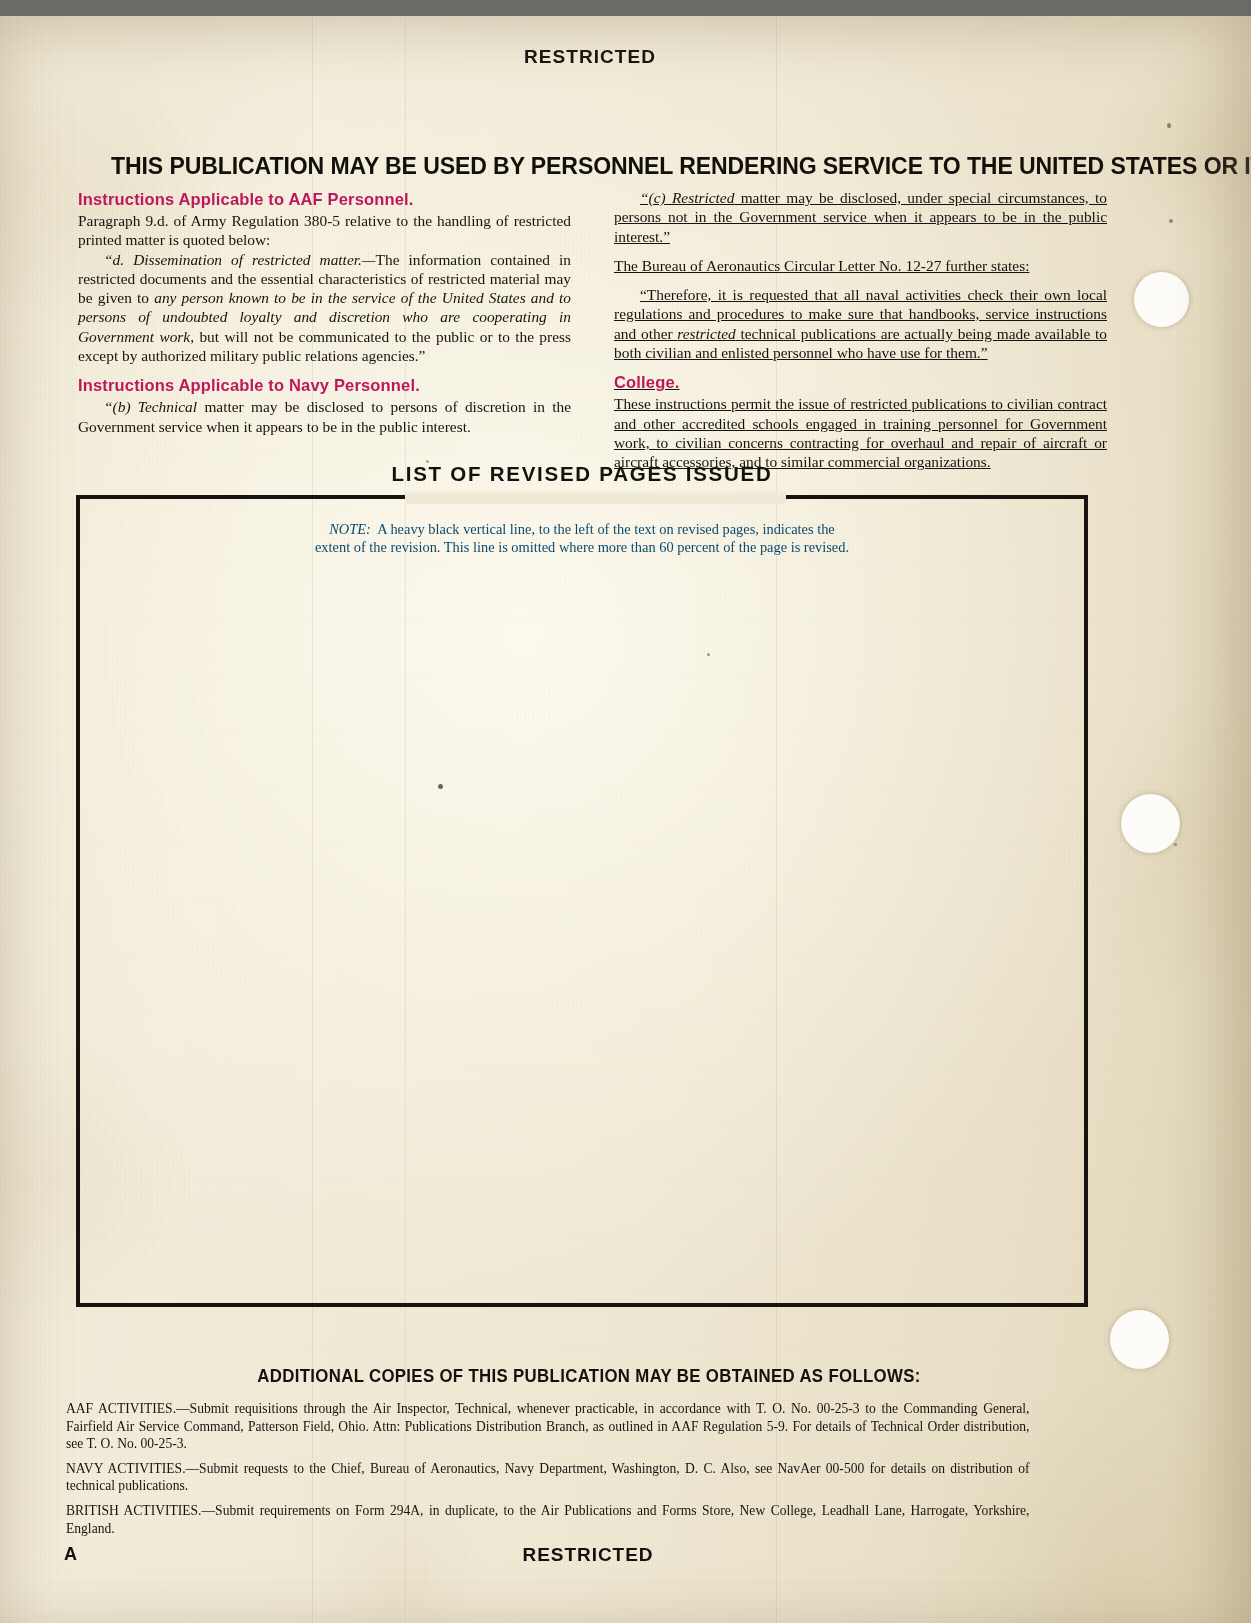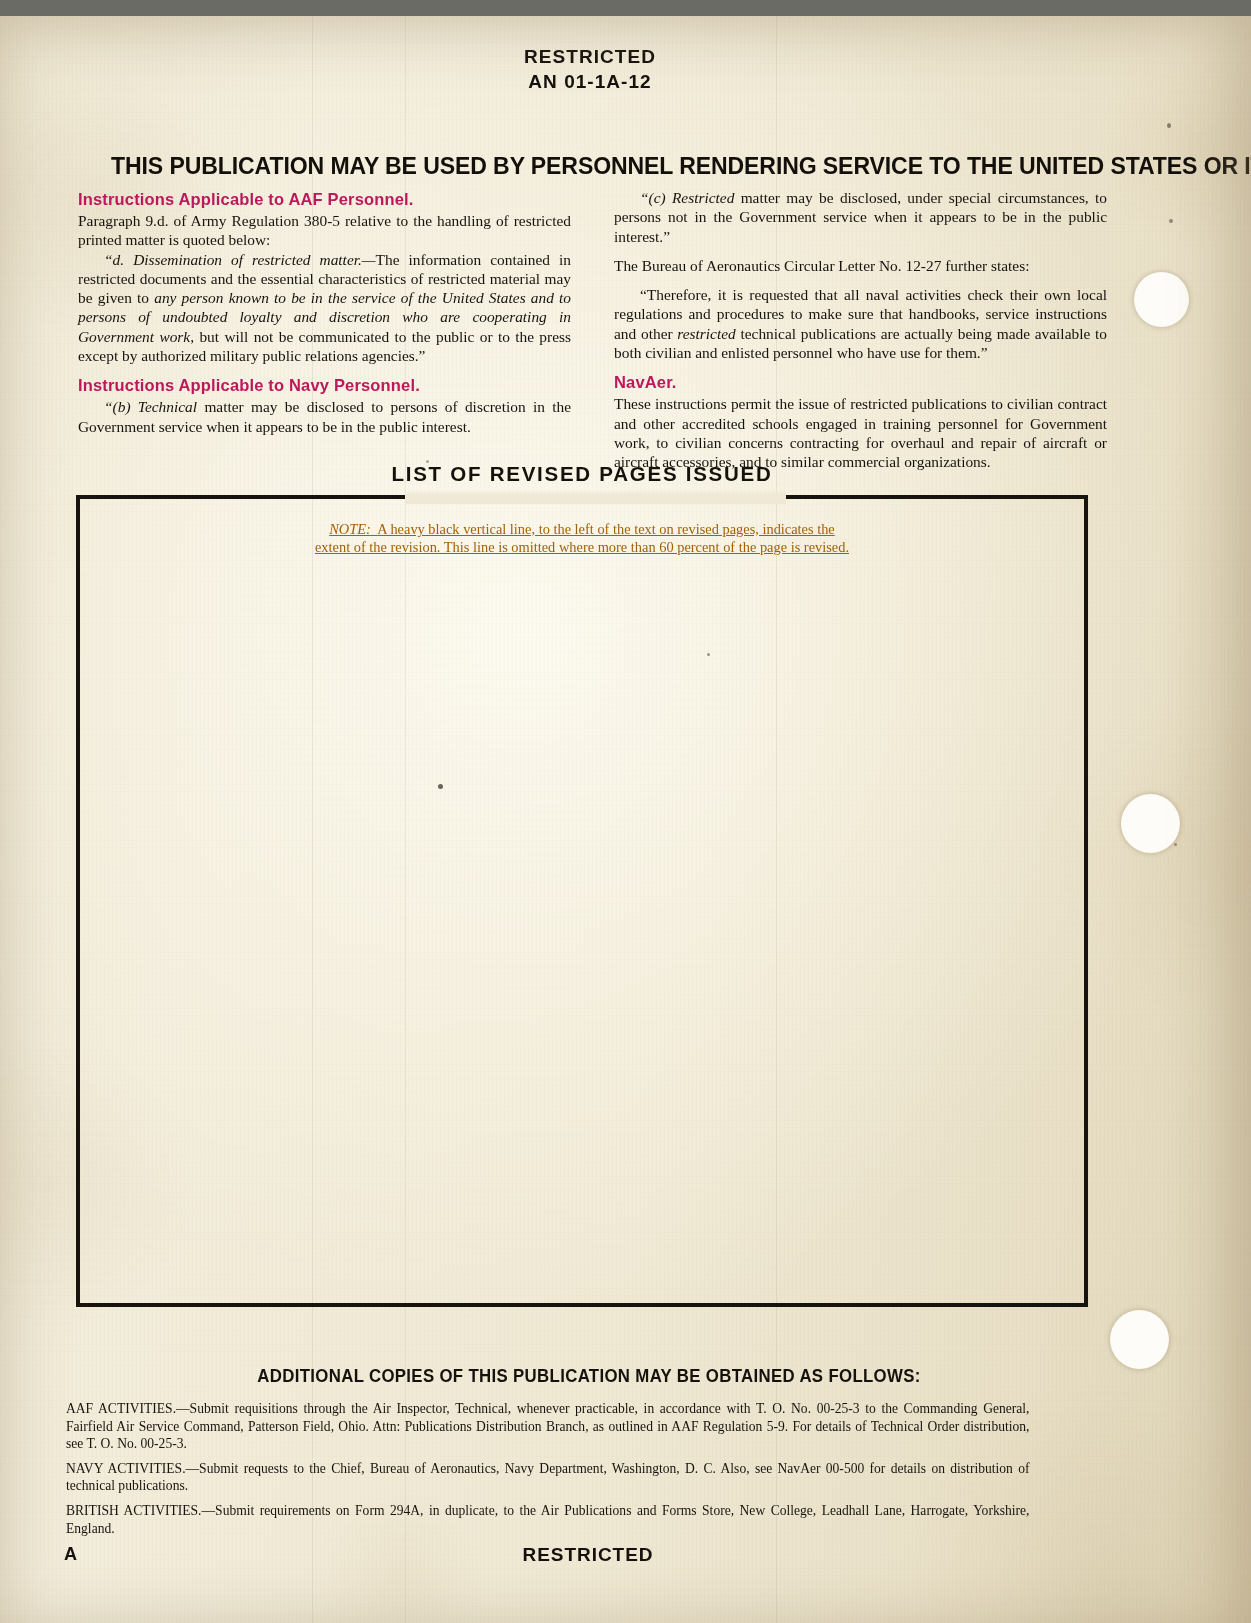--- a/index.html
+++ b/index.html
@@ -96,21 +96,21 @@
   
   .col {
     position: absolute;
     top: 172px;
     width: 493px;
     font-size: 15.4px;
     line-height: 19.3px;
     text-align: justify;
   }
   .col-left  { left: 78px; }
-  .col-right { left: 614px; }
+  .col-right { left: 614px; text-decoration: underline; }
 
   .sec-head {
     font-family: "Liberation Sans", sans-serif;
     font-weight: bold;
     font-size: 16.5px;
     line-height: 22px;
     letter-spacing: 0.01em;
     margin: 0 0 1px 0;
     color: #be185d;
   }
@@ -158,22 +158,21 @@
     background: linear-gradient(180deg, rgba(240,233,214,0) 0%, #f0e9d6 32%, #eee7d3 100%);
   }
   .revbox-note {
     position: absolute;
     left: 76px;
     top: 505px;
     width: 1012px;
     text-align: center;
     font-size: 14.4px;
     line-height: 17.5px;
-    color: #a16207;
-    text-decoration: underline;
+    color: #0c4a6e;
   }
   .revbox-note .line { display: block; }
 
   
   .addl-head {
     position: absolute;
     left: 0;
     top: 1350px;
     width: 1178px;
     text-align: center;
@@ -264,40 +263,39 @@
   <div class="paper-grain"></div>
 
   <div class="fold fold-a"></div>
   <div class="fold fold-b"></div>
   <div class="fold fold-c"></div>
 
   <div class="content">
 
     <div class="top-header">
       <div class="stencil hdr-restricted">RESTRICTED</div>
-      <div class="stencil hdr-number">AN 01-1A-12</div>
     </div>
 
     <div class="banner">THIS PUBLICATION MAY BE USED BY PERSONNEL RENDERING SERVICE TO THE UNITED STATES OR ITS ALLIES</div>
 
     <div class="col col-left">
       <div class="sec-head">Instructions Applicable to AAF Personnel.</div>
       <p class="body">Paragraph 9.d. of Army Regulation 380-5 relative to the handling of restricted printed matter is quoted below:</p>
       <p class="body indent"><span class="ital">“d. Dissemination of restricted matter.—</span><span>The information contained in restricted documents and the essential characteristics of restricted material may be given to </span><span class="ital">any person known to be in the service of the United States and to persons of undoubted loyalty and discretion who are cooperating in Government work,</span><span> but will not be communicated to the public or to the press except by authorized military public relations agencies.”</span></p>
 
       <div class="sec-head spaced">Instructions Applicable to Navy Personnel.</div>
       <p class="body indent"><span class="ital">“(b) Technical</span><span> matter may be disclosed to persons of discretion in the Government service when it appears to be in the public interest.</span></p>
     </div>
 
     <div class="col col-right">
       <p class="body indent"><span class="ital">“(c) Restricted</span><span> matter may be disclosed, under special circumstances, to persons not in the Government service when it appears to be in the public interest.”</span></p>
       <p class="body gap">The Bureau of Aeronautics Circular Letter No. 12-27 further states:</p>
       <p class="body indent gap"><span>“Therefore, it is requested that all naval activities check their own local regulations and procedures to make sure that handbooks, service instructions and other </span><span class="ital">restricted</span><span> technical publications are actually being made available to both civilian and enlisted personnel who have use for them.”</span></p>
 
-      <div class="sec-head spaced">NavAer.</div>
+      <div class="sec-head spaced">College.</div>
       <p class="body">These instructions permit the issue of restricted publications to civilian contract and other accredited schools engaged in training personnel for Government work, to civilian concerns contracting for overhaul and repair of aircraft or aircraft accessories, and to similar commercial organizations.</p>
     </div>
 
     <div class="revbox"></div>
     <div class="title-mask"></div>
     <div class="revbox-title">
       <span>LIST OF REVISED PAGES ISSUED</span>
     </div>
     <div class="revbox-note">
       <span class="line"><span class="ital">NOTE:</span>&nbsp; <span>A heavy black vertical line, to the left of the text on revised pages, indicates the</span></span>

